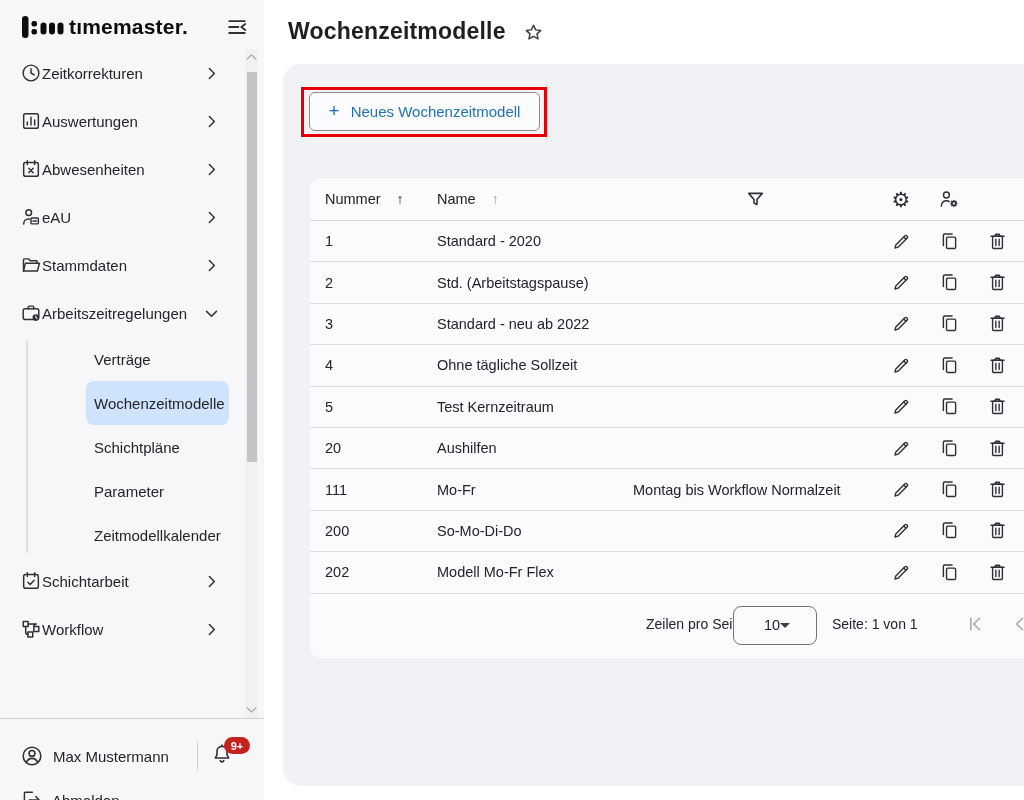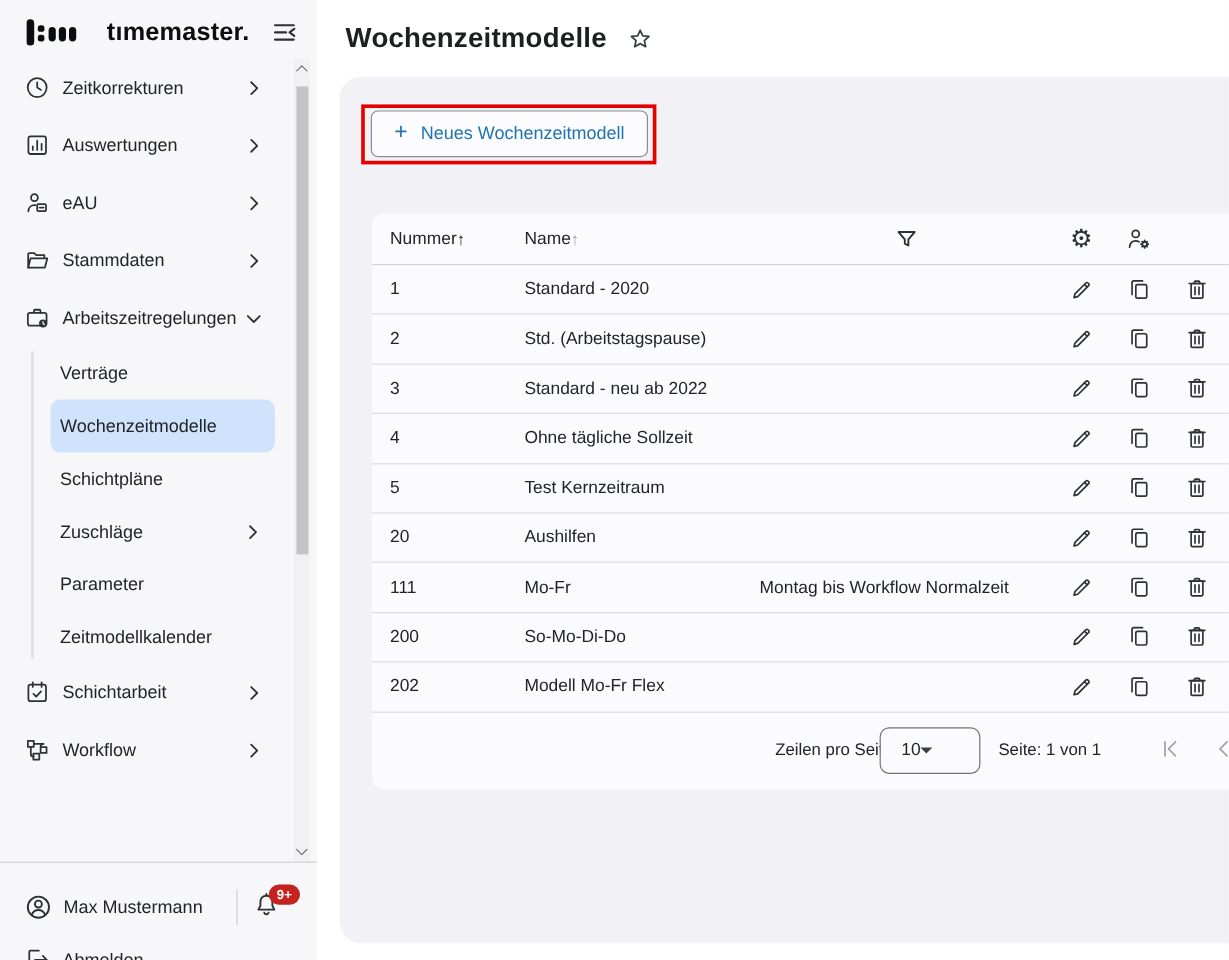--- a/index.html
+++ b/index.html
@@ -8,27 +8,27 @@
     width:1024px; height:800px; overflow:hidden; position:relative;
     background:#ffffff; color:#222528;
     font-family:"Liberation Sans", sans-serif;
   }
   svg { display:block; }
   .ic { stroke:#2e3134; fill:none; stroke-width:1.6; stroke-linecap:round; stroke-linejoin:round; }
 
   
   .sidebar { position:absolute; left:0; top:0; width:264px; height:800px; background:#f7f7f9; }
   .logo-row { position:absolute; top:12px; left:22px; right:16px; height:30px; display:flex; align-items:center; }
-  .logo-text { font-weight:bold; font-size:21px; color:#0c0d0f; margin-left:23px; letter-spacing:0.2px; }
+  .logo-text { font-weight:bold; font-size:21px; color:#0c0d0f; margin-left:3px; letter-spacing:0.2px; }
   .collapse-btn { margin-left:auto; cursor:pointer; }
   .menu { position:absolute; top:49px; left:0; width:264px; height:669px; overflow:hidden; }
   .item { height:48px; display:flex; align-items:center; padding:0 44px 0 20px; font-size:15px; cursor:pointer; }
-  .item .lbl { margin-left:10px; }
+  .item .lbl { }
   .chev { margin-left:auto; color:#3a3d41; }
-  .subwrap { position:relative; }
+  .subwrap { position:relative;padding-left:44px; }
   .subline { position:absolute; left:26px; top:4px; bottom:4px; width:1.5px; background:#dddee1; }
   .sub { height:44px; margin:0 35px 0 42px; border-radius:8px; display:flex; align-items:center;
          padding:0 10px 0 8px; font-size:15px; cursor:pointer; }
   .sub.sel { background:#cfe3fc; }
   .scrollbar { position:absolute; top:49px; right:6px; width:13px; height:669px; background:#f1f1f3; }
   .sb-thumb { position:absolute; top:23px; left:1.5px; width:10px; height:390px; background:#c4c4c7; }
   .sb-arrow { position:absolute; left:0; width:13px; color:#5f6368; }
   .side-divider { position:absolute; top:718px; left:0; width:264px; height:1px; background:#cfd0d3; }
   .user-row { position:absolute; top:734px; left:0; width:264px; height:44px; display:flex; align-items:center;
               padding-left:20px; font-size:15px; cursor:pointer; }
@@ -56,31 +56,31 @@
   .new-btn { position:absolute; left:26px; top:28px; width:231px; height:39px;
              border:1px solid #8b8d91; border-radius:6px; background:#fcfcfe;
              display:flex; align-items:center; justify-content:center; gap:11px;
              color:#2073b0; font-size:15px; cursor:pointer; }
   .new-btn .plus { font-size:19px; font-weight:400; margin-top:-2px; }
 
   .tablewrap { position:absolute; left:27px; top:114px; right:0; height:480px;
                background:#fbfbfd; border-radius:10px; }
   .tgrid { display:grid; grid-template-columns:112px 196px 244px 48px 48px 48px; align-items:center; padding-left:15px; }
   .thead { height:43px; border-bottom:1px solid #d4d5d9; font-size:14.5px; color:#212428; }
-  .th { display:flex; align-items:center; gap:0; cursor:pointer; }
+  .th { display:flex; align-items:center; gap:16px; cursor:pointer; }
   .arrow-dark { font-size:14px; color:#26282b; font-weight:bold; }
   .arrow-gray { font-size:14px; color:#9aa0a6; }
   .hicon { justify-self:center; cursor:pointer; }
   .trow { height:41.4px; border-bottom:1px solid #dcdde1; font-size:14.5px; color:#212428; }
   .aic { justify-self:center; cursor:pointer; }
   .tfoot { position:relative; height:63px; font-size:14px; color:#212428; }
   .rpp-label { position:absolute; left:316px; top:22px;margin-left:20px; }
   .rpp-select { position:absolute; left:423px; top:12px; width:84px; height:39px;
                 border:1px solid #717478; border-radius:8px; background:#fbfbfd;
-                display:flex; align-items:center; justify-content:flex-start;
+                display:flex; align-items:center; justify-content:center;
                 padding:0 13px 0 17px; font-size:14.5px; cursor:pointer; }
   .caret { width:0; height:0; border-left:5px solid transparent; border-right:5px solid transparent;
            border-top:5.5px solid #3c4043; }
   .page-info { position:absolute; left:522px; top:22px; }
   .pg { position:absolute; top:20px; color:#a2a5aa; cursor:pointer; }
   .pg svg { stroke:#a2a5aa; }
 </style>
 </head>
 <body>
 
@@ -131,20 +131,35 @@
           </svg>
       </span>
       <span class="lbl">Auswertungen</span>
       <span class="chev">
         <svg class="ic" width="17" height="17" viewBox="0 0 24 24" style="stroke-width:2.1">
             <path d="M9 5l7 7-7 7"></path>
           </svg>
       </span>
     </div>
 
+    <div class="item">
+      <span>
+        <svg class="ic" width="22" height="22" viewBox="0 0 24 24">
+            <rect x="4" y="5" width="16" height="15" rx="2"></rect>
+            <path d="M8 3v4M16 3v4"></path>
+            <path d="M9.6 11.2l4.8 4.8M14.4 11.2l-4.8 4.8"></path>
+          </svg>
+      </span>
+      <span class="lbl">Abwesenheiten</span>
+      <span class="chev">
+        <svg class="ic" width="17" height="17" viewBox="0 0 24 24" style="stroke-width:2.1">
+            <path d="M9 5l7 7-7 7"></path>
+          </svg>
+      </span>
+    </div>
 
     <div class="item">
       <span>
         <svg class="ic" width="22" height="22" viewBox="0 0 24 24">
             <circle cx="9.5" cy="7.3" r="3.1"></circle>
             <path d="M4 19.7c0-3.4 2.4-5.6 5.5-5.6h1"></path>
             <rect x="12" y="13.2" width="8" height="6.3" rx="1"></rect>
             <path d="M14.2 16.3h3.6"></path>
           </svg>
       </span>
@@ -191,28 +206,20 @@
     <div class="subwrap">
       <div class="subline"></div>
       <div class="sub">
         <span>Verträge</span>
       </div>
       <div class="sub sel">
         <span>Wochenzeitmodelle</span>
       </div>
       <div class="sub">
         <span>Schichtpläne</span>
-      </div>
-      <div class="sub">
-        <span>Zuschläge</span>
-        <span class="chev">
-          <svg class="ic" width="17" height="17" viewBox="0 0 24 24" style="stroke-width:2.1">
-              <path d="M9 5l7 7-7 7"></path>
-            </svg>
-        </span>
       </div>
       <div class="sub">
         <span>Parameter</span>
       </div>
       <div class="sub">
         <span>Zeitmodellkalender</span>
       </div>
     </div>
 
     <div class="item">

